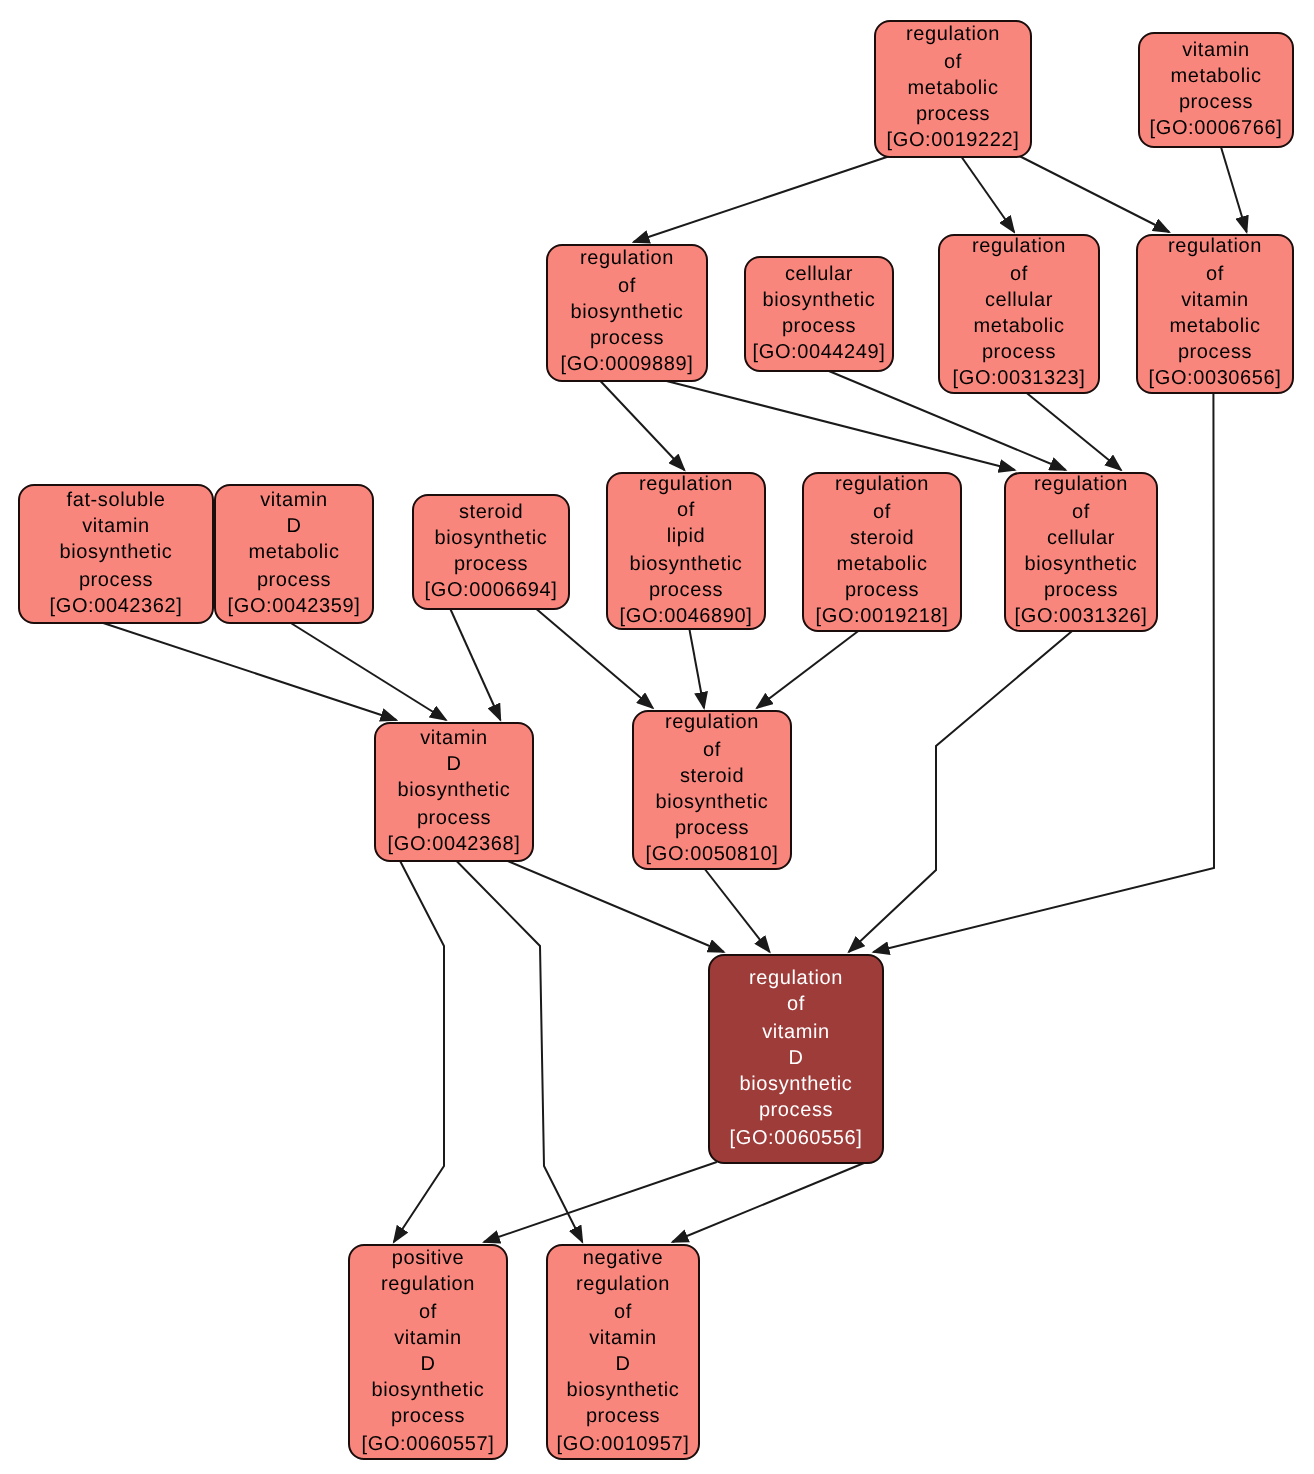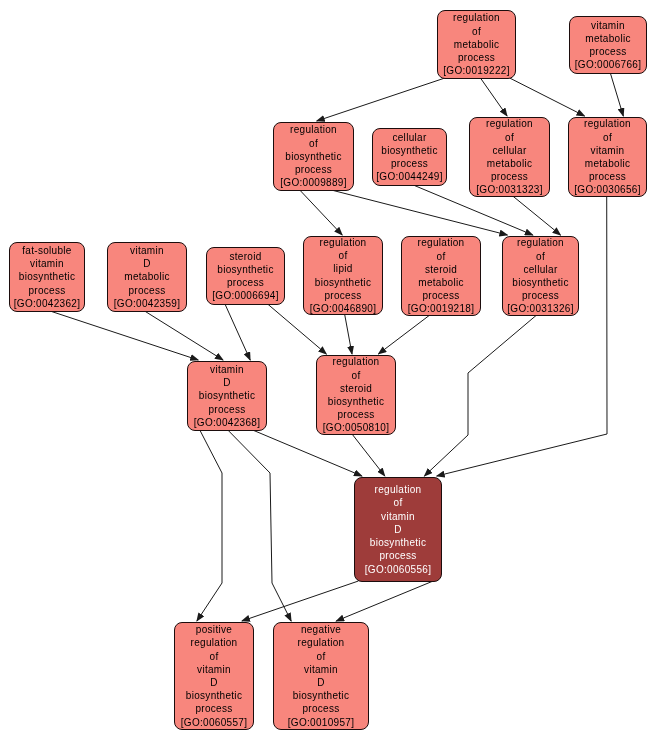--- a/index.html
+++ b/index.html
@@ -105,21 +105,21 @@
     </div>
   <div class="node" style="left:568px;top:117px;width:79px;height:80px">
       <span class="lbl">regulation
 of
 vitamin
 metabolic
 process
 [GO:0030656]</span>
     </div>
 
-  <div class="node" style="left:9px;top:242px;width:76px;height:70px">
+  <div class="node" style="left:9px;top:242px;width:98px;height:70px">
       <span class="lbl">fat-soluble
 vitamin
 biosynthetic
 process
 [GO:0042362]</span>
     </div>
   <div class="node" style="left:107px;top:242px;width:80px;height:70px">
       <span class="lbl">vitamin
 D
 metabolic
@@ -186,21 +186,21 @@
   <div class="node" style="left:174px;top:622px;width:80px;height:108px">
       <span class="lbl">positive
 regulation
 of
 vitamin
 D
 biosynthetic
 process
 [GO:0060557]</span>
     </div>
-  <div class="node" style="left:273px;top:622px;width:96px;height:108px">
+  <div class="node" style="left:273px;top:622px;width:77px;height:108px">
       <span class="lbl">negative
 regulation
 of
 vitamin
 D
 biosynthetic
 process
 [GO:0010957]</span>
     </div>
 

